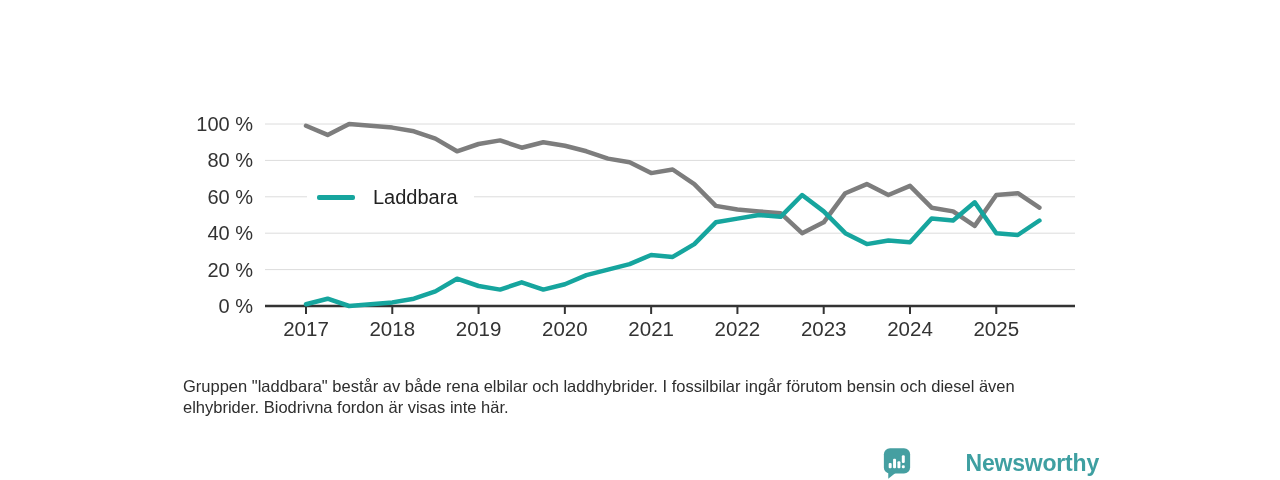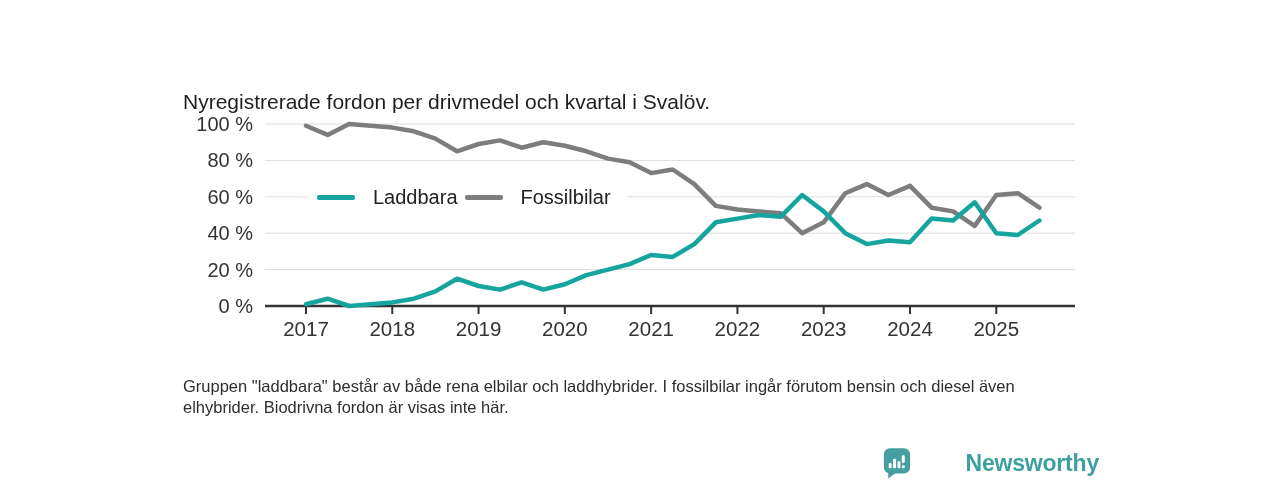--- a/index.html
+++ b/index.html
@@ -20,21 +20,20 @@
   .logo{position:absolute;right:181px;top:447px;display:flex;align-items:center;
         gap:8px;text-decoration:none;cursor:pointer;}
   .logo-text{font-size:23px;font-weight:600;letter-spacing:-0.2px;color:#3e9fa1;margin-left:47px;}
   svg text{font-family:"Liberation Sans",sans-serif;}
 </style>
 </head>
 <body>
 
 <div class="page">
 
-  <div class="chart-subtitle">Nyregistrerade fordon per drivmedel och kvartal i Svalöv.</div>
 
   <svg class="chart-svg" width="905" height="235" viewBox="0 0 905 235">
       <g stroke="#dcdcdc" stroke-width="1">
         <line x1="80" x2="890" y1="157.6" y2="157.6"></line>
         <line x1="80" x2="890" y1="121.2" y2="121.2"></line>
         <line x1="80" x2="890" y1="84.8" y2="84.8"></line>
         <line x1="80" x2="890" y1="48.400000000000006" y2="48.400000000000006"></line>
         <line x1="80" x2="890" y1="12" y2="12"></line>
       </g>
       <g fill="#333333" font-size="20">
@@ -70,24 +69,20 @@
       </g>
       <polyline points="121.0,13.8 142.6,22.9 164.1,12.0 185.7,13.8 207.3,15.6 228.9,19.3 250.4,26.6 272.0,39.3 293.6,32.0 315.1,28.4 336.7,35.7 358.3,30.2 379.9,33.8 401.4,39.3 423.0,46.6 444.6,50.2 466.1,61.1 487.7,57.5 509.3,72.1 530.8,93.9 552.4,97.5 574.0,99.4 595.6,101.2 617.1,121.2 638.7,110.3 660.3,81.2 681.8,72.1 703.4,83.0 725.0,73.9 746.6,95.7 768.1,99.4 789.7,113.9 811.3,83.0 832.8,81.2 854.4,95.7" fill="none" stroke="#7d7d7d" stroke-width="4.5" stroke-linejoin="round" stroke-linecap="round"></polyline>
       <polyline points="121.0,192.2 142.6,186.7 164.1,194.0 185.7,192.2 207.3,190.4 228.9,186.7 250.4,179.4 272.0,166.7 293.6,174.0 315.1,177.6 336.7,170.3 358.3,177.6 379.9,172.2 401.4,163.1 423.0,157.6 444.6,152.1 466.1,143.0 487.7,144.9 509.3,132.1 530.8,110.3 552.4,106.6 574.0,103.0 595.6,104.8 617.1,83.0 638.7,99.4 660.3,121.2 681.8,132.1 703.4,128.5 725.0,130.3 746.6,106.6 768.1,108.5 789.7,90.3 811.3,121.2 832.8,123.0 854.4,108.5" fill="none" stroke="#16a59e" stroke-width="4.5" stroke-linejoin="round" stroke-linecap="round"></polyline>
     </svg>
 
   <div class="legend">
     <div class="legend-row">
       <span class="swatch" style="background: rgb(22, 165, 158);"></span>
       <span class="legend-label">Laddbara</span>
     </div>
-    <div class="legend-row">
-      <span class="swatch" style="background: rgb(125, 125, 125);"></span>
-      <span class="legend-label">Fossilbilar</span>
-    </div>
   </div>
 
   <div class="footnote">Gruppen "laddbara" består av både rena elbilar och laddhybrider. I fossilbilar ingår förutom bensin och diesel även elhybrider. Biodrivna fordon är visas inte här.</div>
 
   <a class="logo">
     <svg width="28" height="33" viewBox="0 0 32 37">
       <rect x="1" y="1" width="30" height="29" rx="7" fill="#459fa1"></rect>
       <path d="M6 27 L6 36 L16 28 Z" fill="#459fa1"></path>
       <rect x="6.5" y="18" width="3.4" height="6" rx="1.2" fill="#ffffff"></rect>
       <rect x="11.5" y="13" width="3.4" height="11" rx="1.2" fill="#ffffff"></rect>

